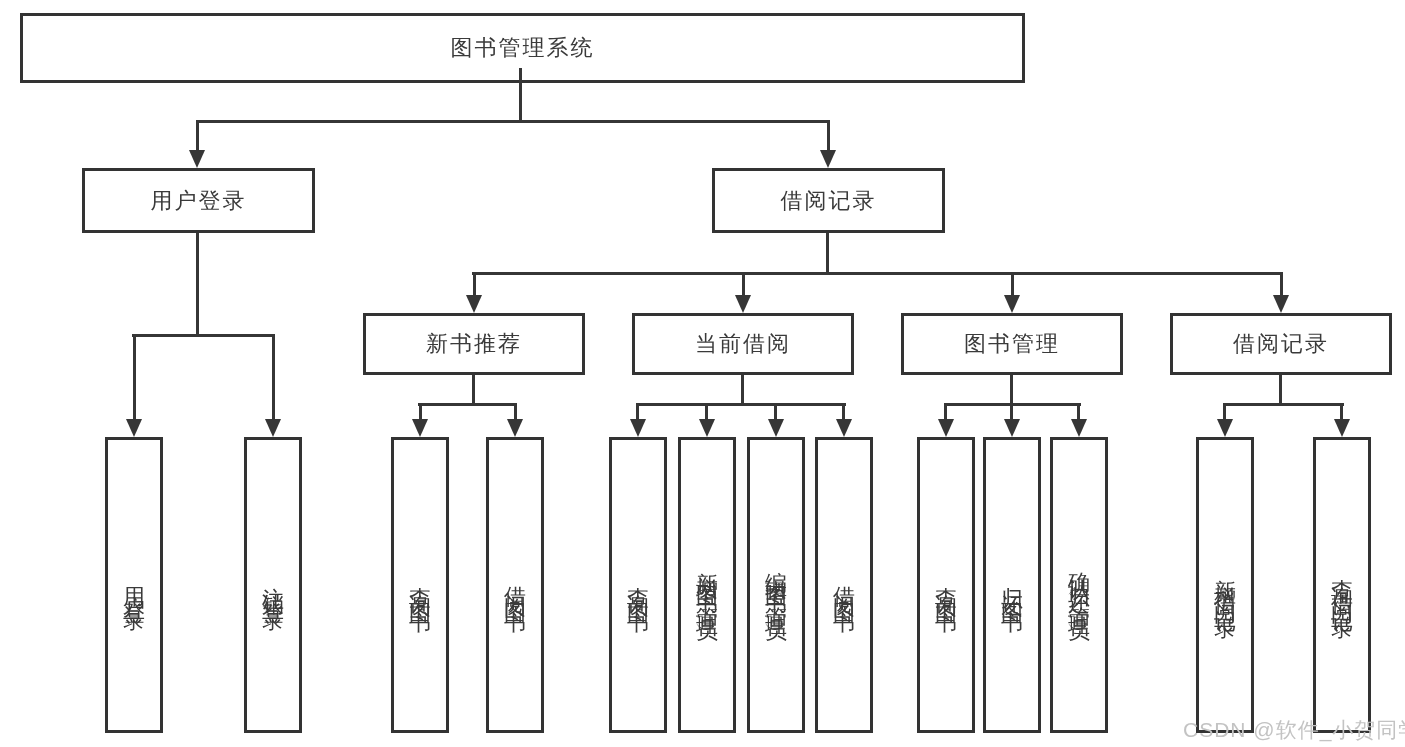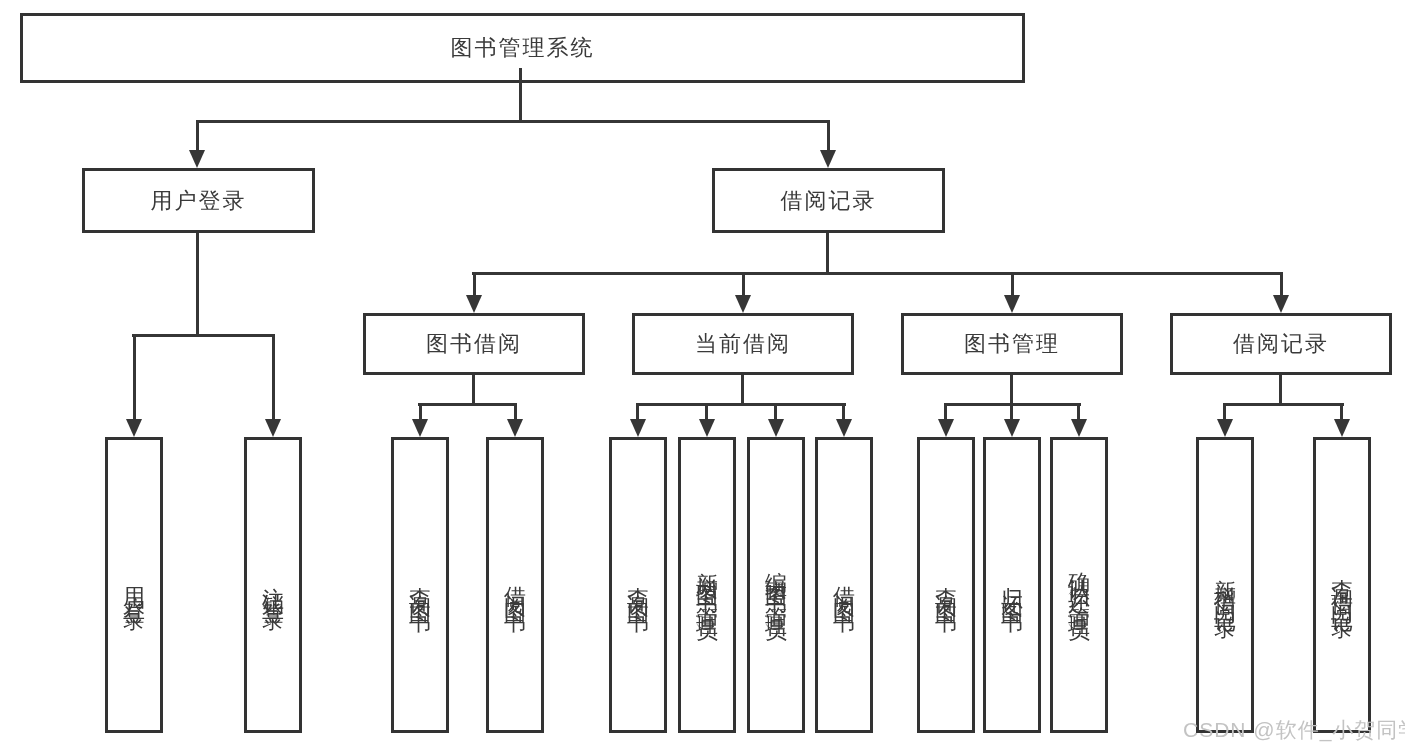--- a/index.html
+++ b/index.html
@@ -83,21 +83,21 @@
   <div class="hline" style="left:472px; top:272px; width:811px;"></div>
   <div class="vline" style="left:473px; top:272px; height:26px;"></div>
   <div class="arrow" style="left:466px; top:295px;"></div>
   <div class="vline" style="left:742px; top:272px; height:26px;"></div>
   <div class="arrow" style="left:735px; top:295px;"></div>
   <div class="vline" style="left:1011px; top:272px; height:26px;"></div>
   <div class="arrow" style="left:1004px; top:295px;"></div>
   <div class="vline" style="left:1280px; top:272px; height:26px;"></div>
   <div class="arrow" style="left:1273px; top:295px;"></div>
 
-  <div class="node" style="left:363px; top:313px; width:222px; height:62px;">图书借阅</div>
+  <div class="node" style="left:363px; top:313px; width:222px; height:62px;">新书推荐</div>
   <div class="node" style="left:632px; top:313px; width:222px; height:62px;">当前借阅</div>
   <div class="node" style="left:901px; top:313px; width:222px; height:62px;">图书管理</div>
   <div class="node" style="left:1170px; top:313px; width:222px; height:62px;">借阅记录</div>
 
   <div class="vline" style="left:472px; top:375px; height:31px;"></div>
   <div class="hline" style="left:418px; top:403px; width:99px;"></div>
   <div class="vline" style="left:419px; top:403px; height:18px;"></div>
   <div class="arrow" style="left:412px; top:419px;"></div>
   <div class="vline" style="left:514px; top:403px; height:18px;"></div>
   <div class="arrow" style="left:507px; top:419px;"></div>

